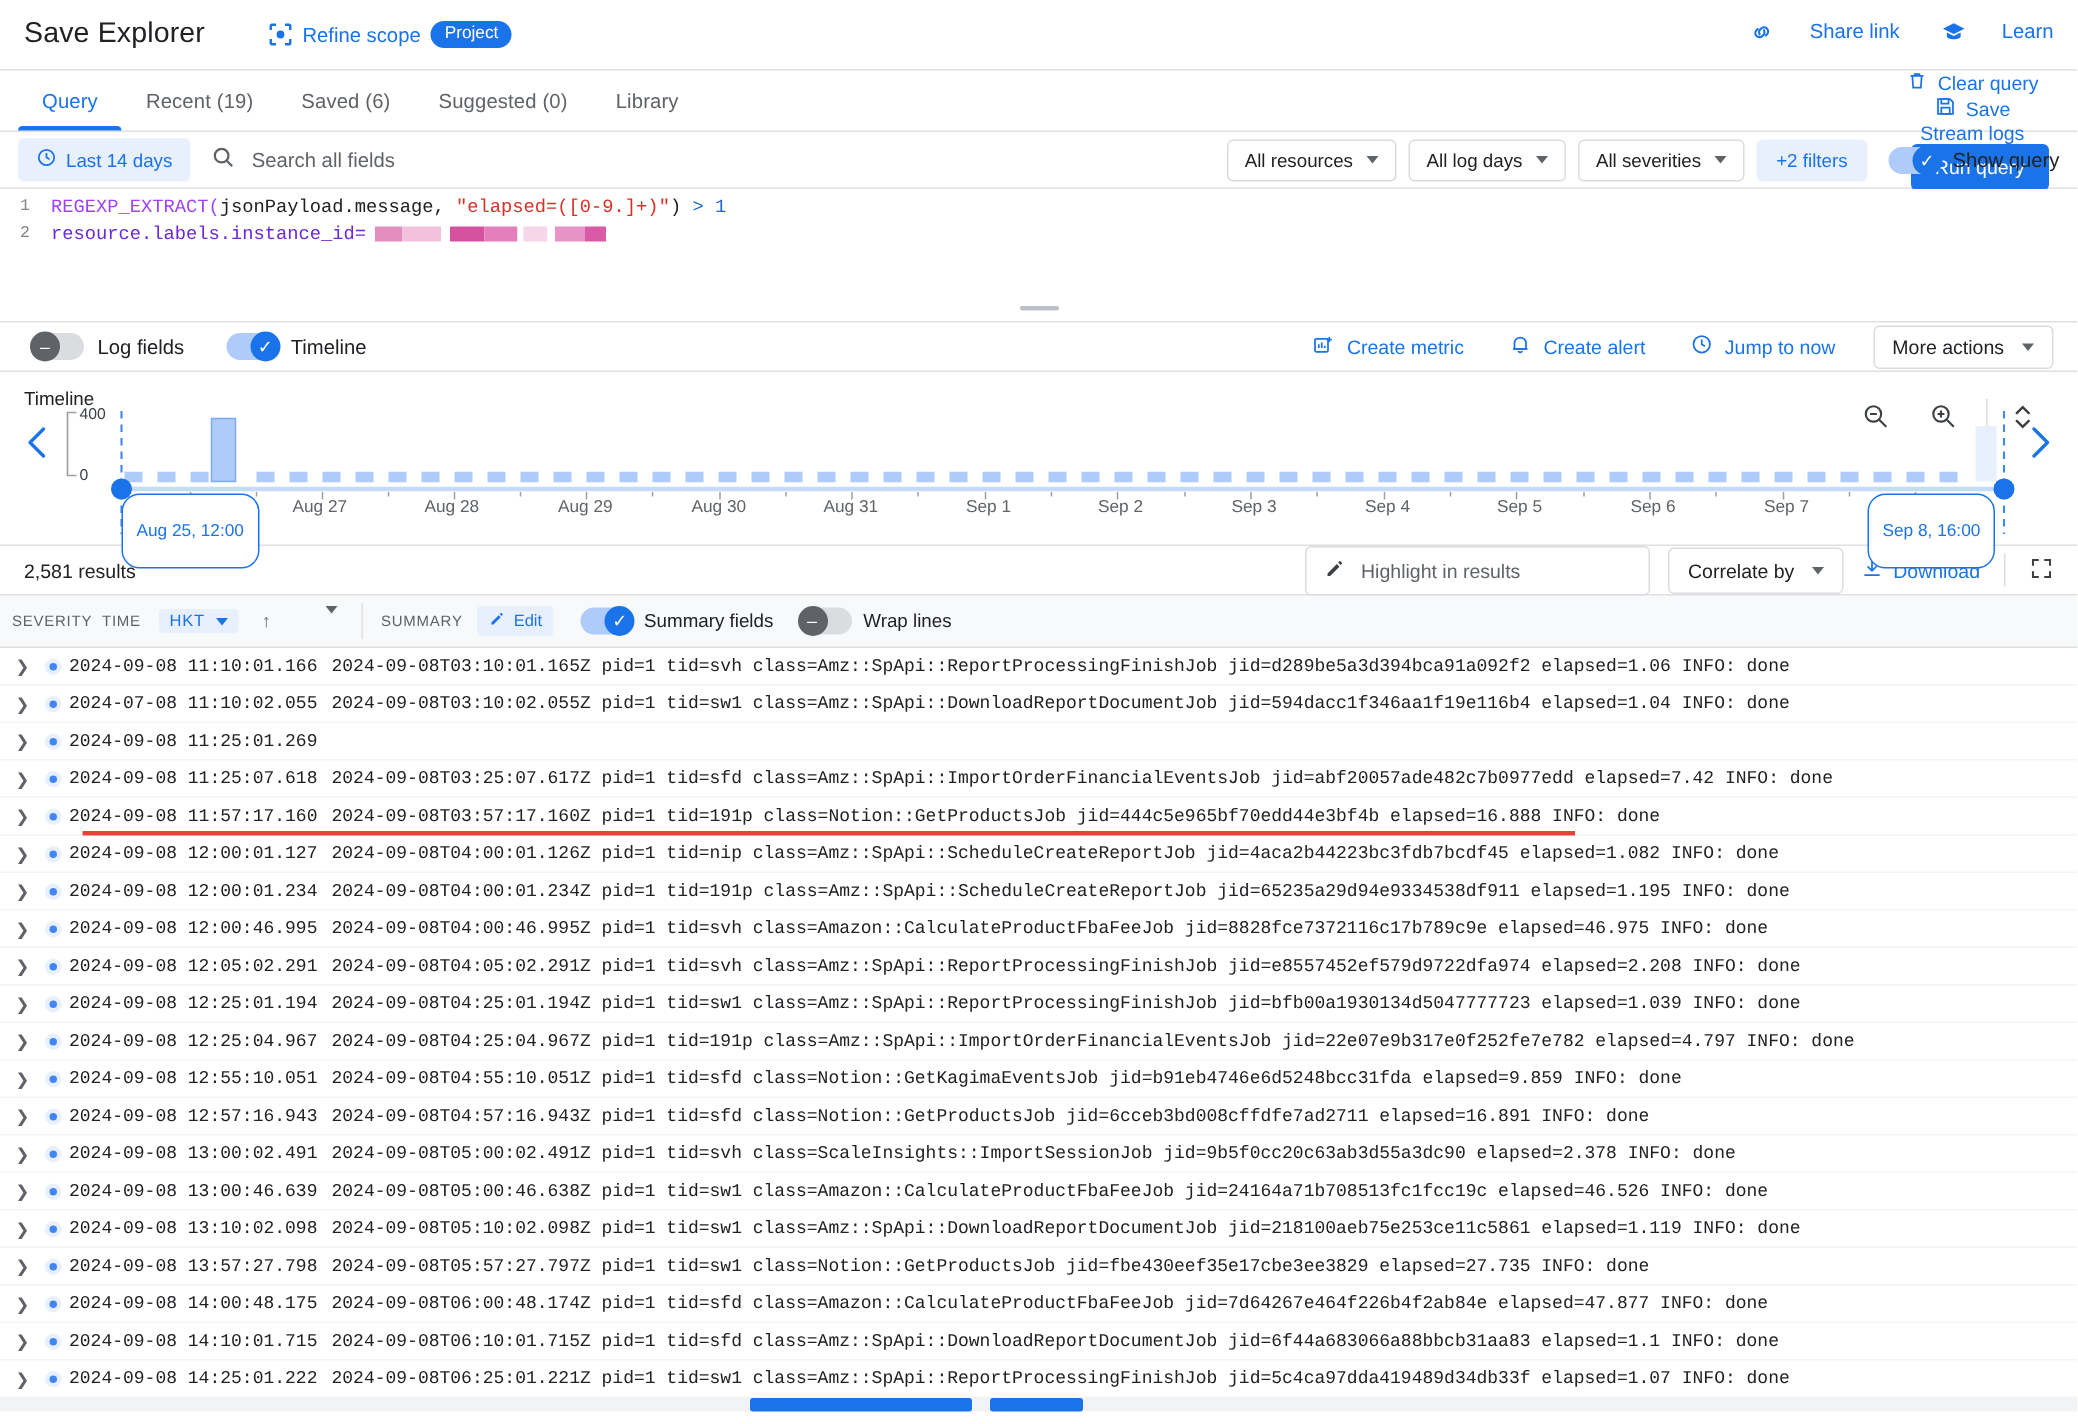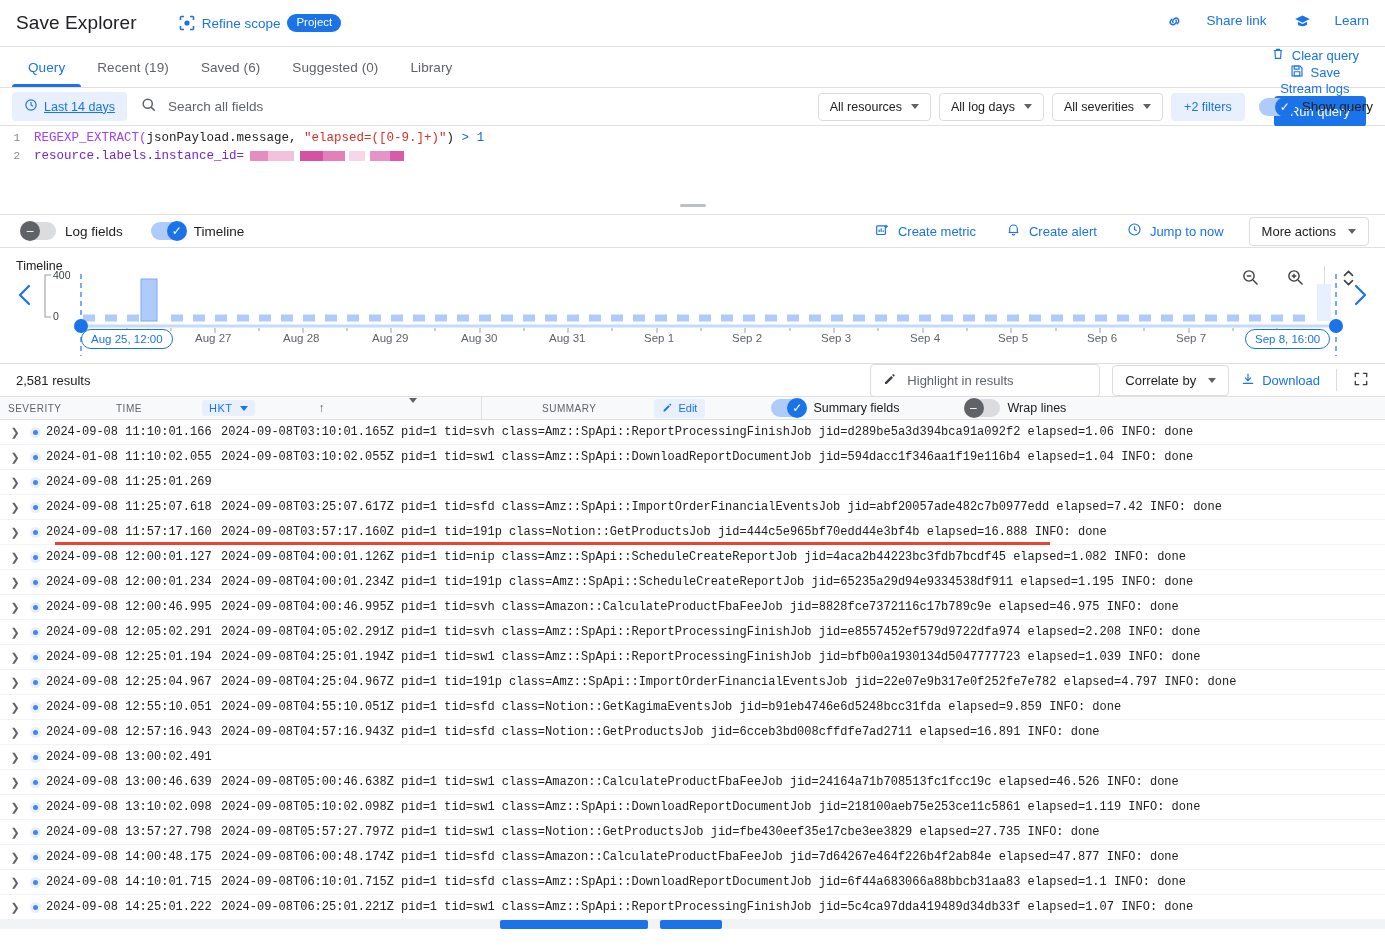--- a/index.html
+++ b/index.html
@@ -56,21 +56,21 @@
     font-family:"Liberation Sans", sans-serif; cursor:pointer;
   }
 
   
   .filterrow {
     height: 38px; display:flex; align-items:center; gap:0;
     border-bottom:1px solid #e0e0e0; padding:0 12px;
   }
   .timechip {
     display:flex; align-items:center; gap:6px; background:#e8f0fe; color:#1a73e8;
-    border-radius:4px; padding:6px 12px; font-size:12.5px; font-weight:500;text-decoration:underline;
+    border-radius:4px; padding:6px 12px; font-size:12.5px; font-weight:500;
   }
   .searchbox {
     display:flex; align-items:center; gap:11px; margin-left:14px;
     flex:0 0 600px; color:#5f6368;
   }
   .searchbox .ph { color:#5f6368; font-size:13.5px; }
   .fr-right { margin-left:auto; display:flex; align-items:center; gap:8px; }
   .selbtn {
     display:flex; align-items:center; gap:9px; border:1px solid #dadce0;
     border-radius:4px; padding:6px 11px; font-size:12.5px; color:#202124;
@@ -131,43 +131,43 @@
 
   
   .timeline-sec { height:116px; position:relative; border-bottom:1px solid #e0e0e0; }
   .tl-title { position:absolute; left:16px; top:11px; font-size:12.5px; color:#202124; }
   .tl-zoom { position:absolute; right:80px; top:20px; display:flex; gap:26px; align-items:center;}
   .tl-vert { position:absolute; right:60px; top:18px; width:1px; height:22px; background:#dadce0; }
   .tl-expand { position:absolute; right:30px; top:20px; }
   .tl-axis-label { position:absolute; font-size:11.5px; color:#5f6368; }
   .pill {
     position:absolute; border:1px solid #1a73e8; color:#1a73e8; background:#fff;
-    border-radius:12px; font-size:11.5px; padding:3px 9px; white-space:nowrap;
+    border-radius:12px; font-size:11.5px; padding:18px 9px; white-space:nowrap;
   }
 
   
   .resbar { height:32px; display:flex; align-items:center; padding:0 16px; }
   .res-count { font-size:13px; color:#202124; }
   .rb-right { margin-left:auto; display:flex; align-items:center; gap:12px; }
   .hl-input {
     display:flex; align-items:center; gap:10px; border:1px solid #dadce0;
     border-radius:4px; padding:7px 12px; width:230px; color:#5f6368; font-size:13px;
   }
   .corr-btn {
     display:flex; align-items:center; gap:12px; border:1px solid #dadce0;
     border-radius:4px; padding:7px 12px; font-size:13px; color:#202124; background:#fff;
   }
   .dl-link { display:flex; align-items:center; gap:7px; color:#1a73e8; font-size:13px; font-weight:500; }
   .rb-div { width:1px; height:22px; background:#dadce0; margin:0 4px; }
 
   
   .thead {
-    height:24px; display:flex; align-items:center; background:#f8f9fa;
+    height:36px; display:flex; align-items:center; background:#f8f9fa;
     border-top:1px solid #e0e0e0; border-bottom:1px solid #e0e0e0;
-    padding-left:6px; font-size:10px; color:#5f6368; letter-spacing:.5px;gap:48px;
+    padding-left:6px; font-size:10px; color:#5f6368; letter-spacing:.5px;
   }
   .th-sev { width:62px; padding-left:2px; }
   .th-time { width:34px; }
   .th-tz {
     display:flex; align-items:center; gap:7px; background:#e8f0fe; color:#1a73e8;
     border-radius:3px; padding:2px 7px; font-size:11px; font-weight:500; margin-left:4px;
   }
   .th-sortup { margin-left:16px; color:#5f6368; font-size:12px; }
   .th-sortdn { margin-left:36px; color:#5f6368; }
   .th-div { width:1px; height:24px; background:#e0e0e0; margin-left:16px; }
@@ -625,21 +625,21 @@
         <i></i>
       </span>
       <span class="lt mono">2024-09-08 11:10:01.166</span>
       <span class="ls mono">2024-09-08T03:10:01.165Z pid=1 tid=svh class=Amz::SpApi::ReportProcessingFinishJob jid=d289be5a3d394bca91a092f2 elapsed=1.06 INFO: done</span>
     </div>
     <div class="logrow">
       <span class="chev">❯</span>
       <span class="sevdot">
         <i></i>
       </span>
-      <span class="lt mono">2024-01-08 11:10:02.055</span>
+      <span class="lt mono">2024-07-08 11:10:02.055</span>
       <span class="ls mono">2024-09-08T03:10:02.055Z pid=1 tid=sw1 class=Amz::SpApi::DownloadReportDocumentJob jid=594dacc1f346aa1f19e116b4 elapsed=1.04 INFO: done</span>
     </div>
     <div class="logrow">
       <span class="chev">❯</span>
       <span class="sevdot">
         <i></i>
       </span>
       <span class="lt mono">2024-09-08 11:25:01.269</span>
     </div>
     <div class="logrow">
@@ -722,20 +722,21 @@
       </span>
       <span class="lt mono">2024-09-08 12:57:16.943</span>
       <span class="ls mono">2024-09-08T04:57:16.943Z pid=1 tid=sfd class=Notion::GetProductsJob jid=6cceb3bd008cffdfe7ad2711 elapsed=16.891 INFO: done</span>
     </div>
     <div class="logrow">
       <span class="chev">❯</span>
       <span class="sevdot">
         <i></i>
       </span>
       <span class="lt mono">2024-09-08 13:00:02.491</span>
+      <span class="ls mono">2024-09-08T05:00:02.491Z pid=1 tid=svh class=ScaleInsights::ImportSessionJob jid=9b5f0cc20c63ab3d55a3dc90 elapsed=2.378 INFO: done</span>
     </div>
     <div class="logrow">
       <span class="chev">❯</span>
       <span class="sevdot">
         <i></i>
       </span>
       <span class="lt mono">2024-09-08 13:00:46.639</span>
       <span class="ls mono">2024-09-08T05:00:46.638Z pid=1 tid=sw1 class=Amazon::CalculateProductFbaFeeJob jid=24164a71b708513fc1fcc19c elapsed=46.526 INFO: done</span>
     </div>
     <div class="logrow">

